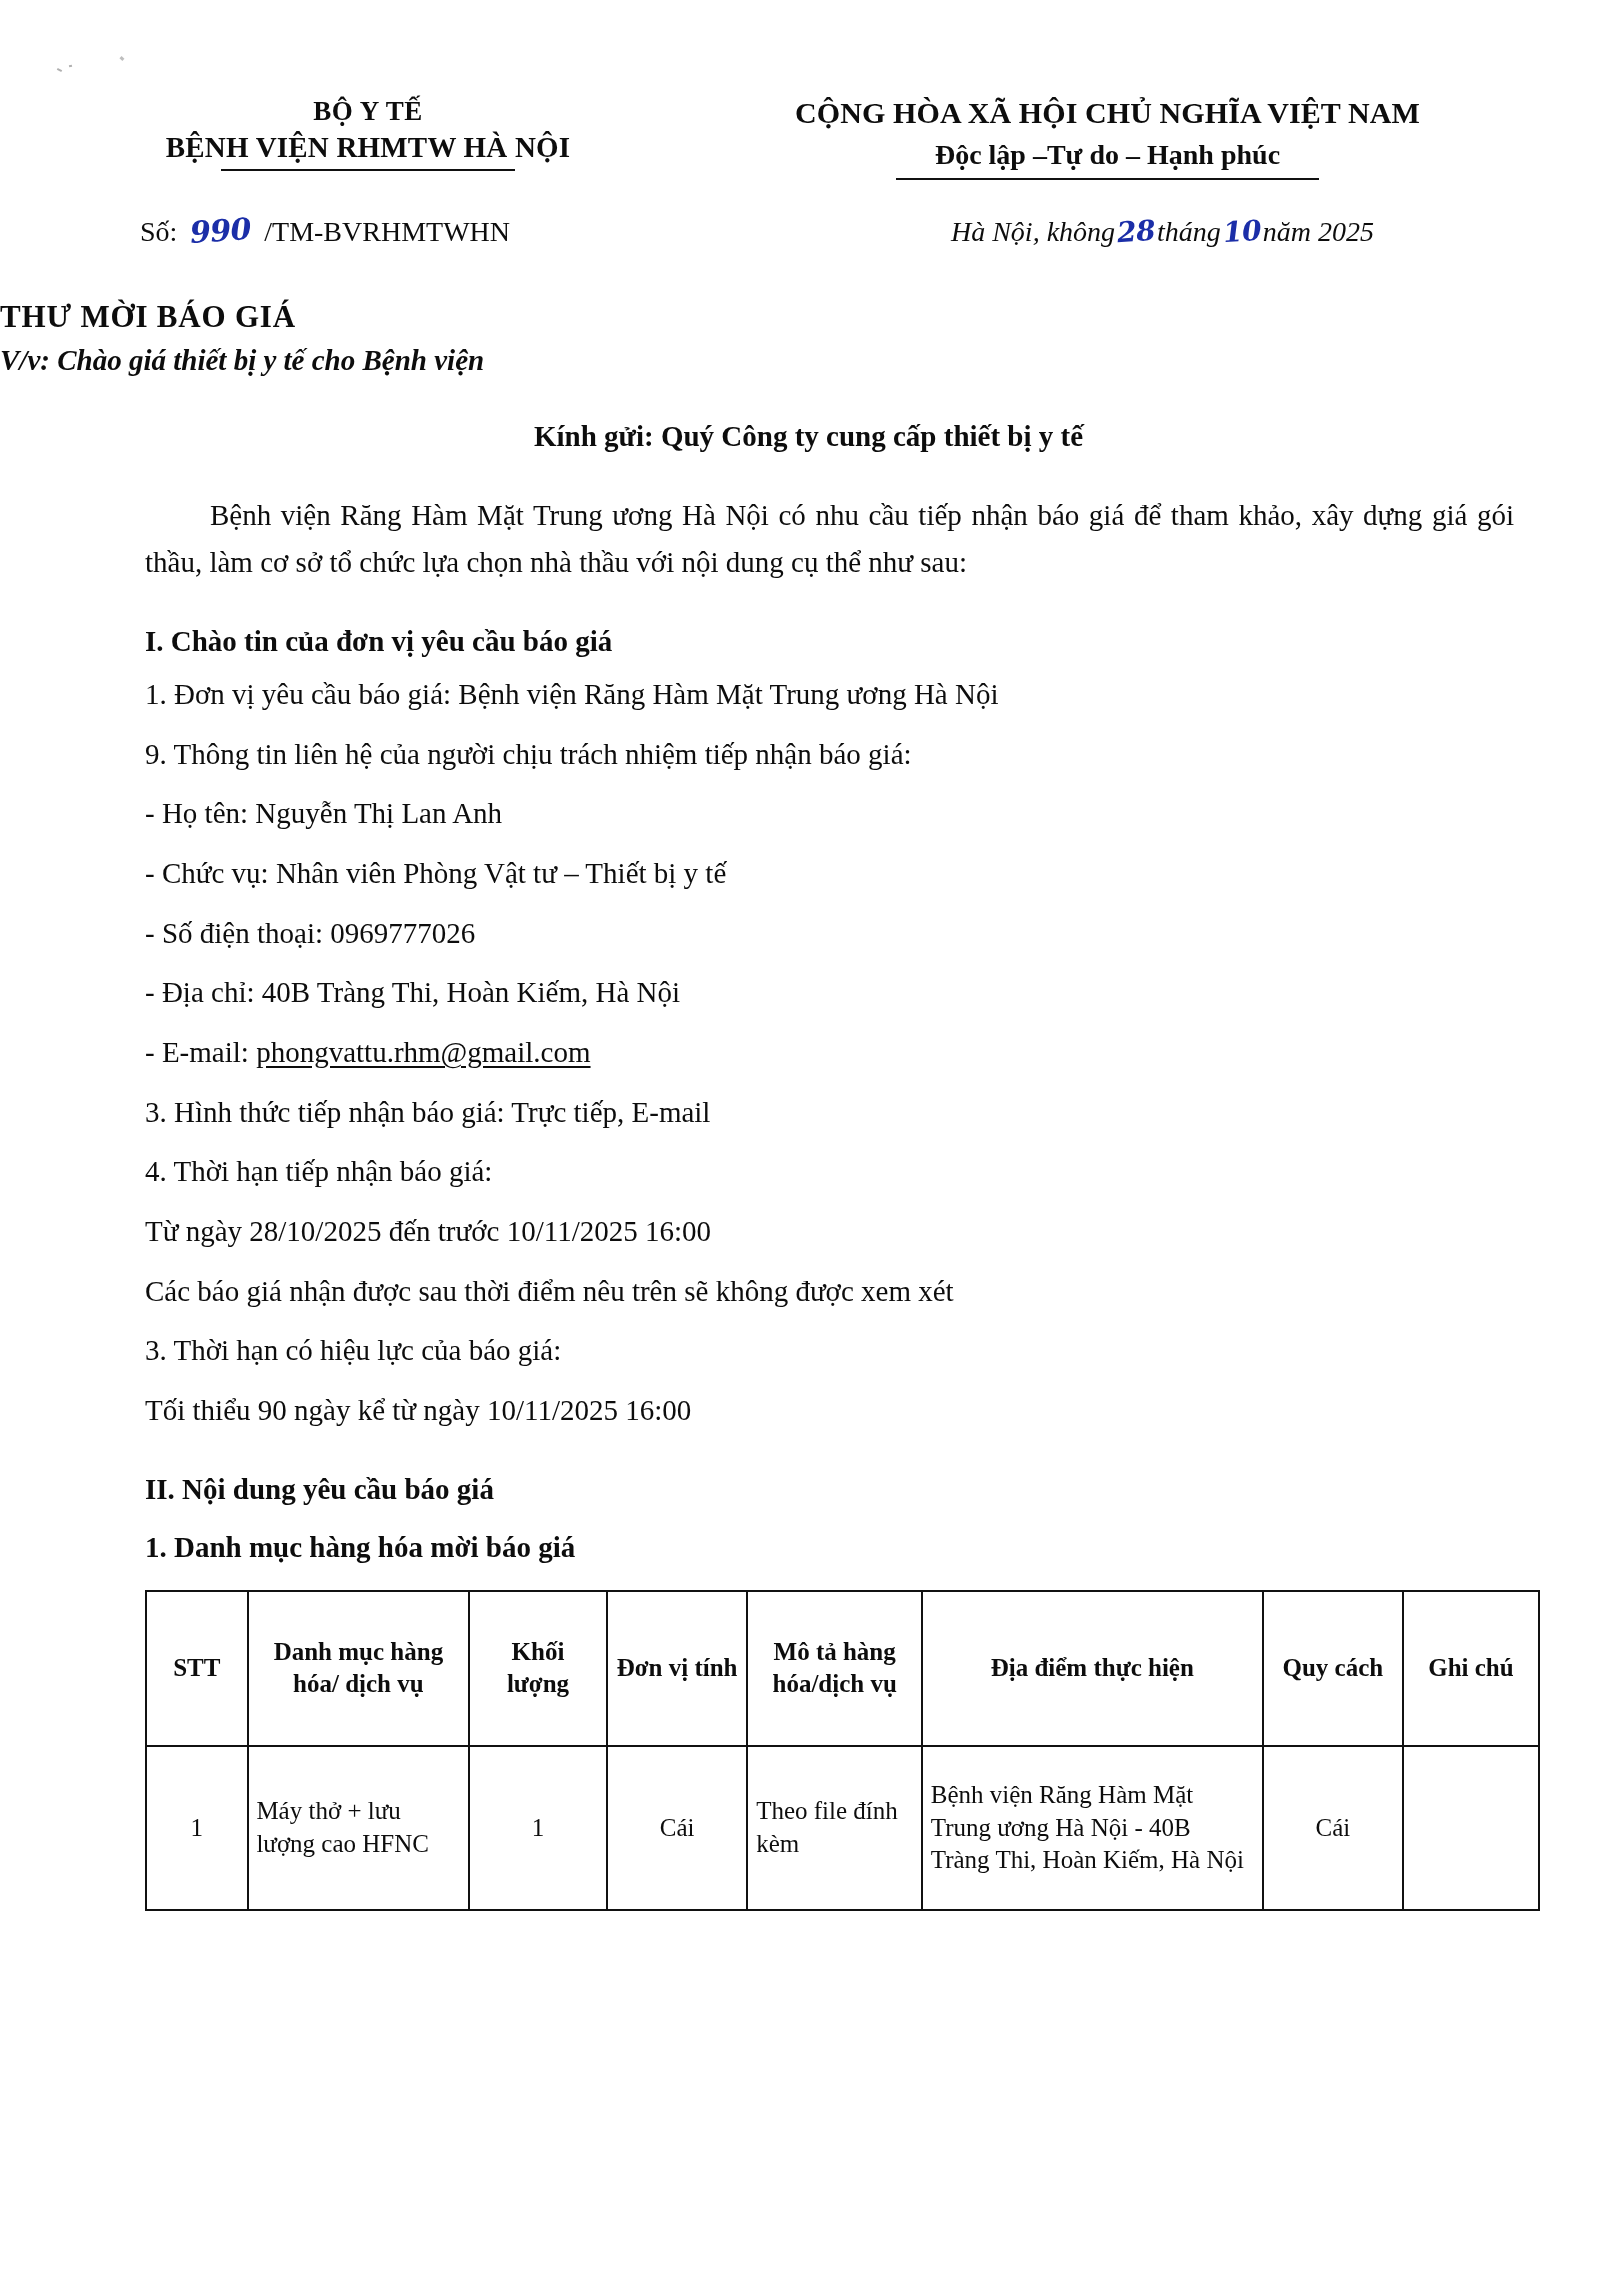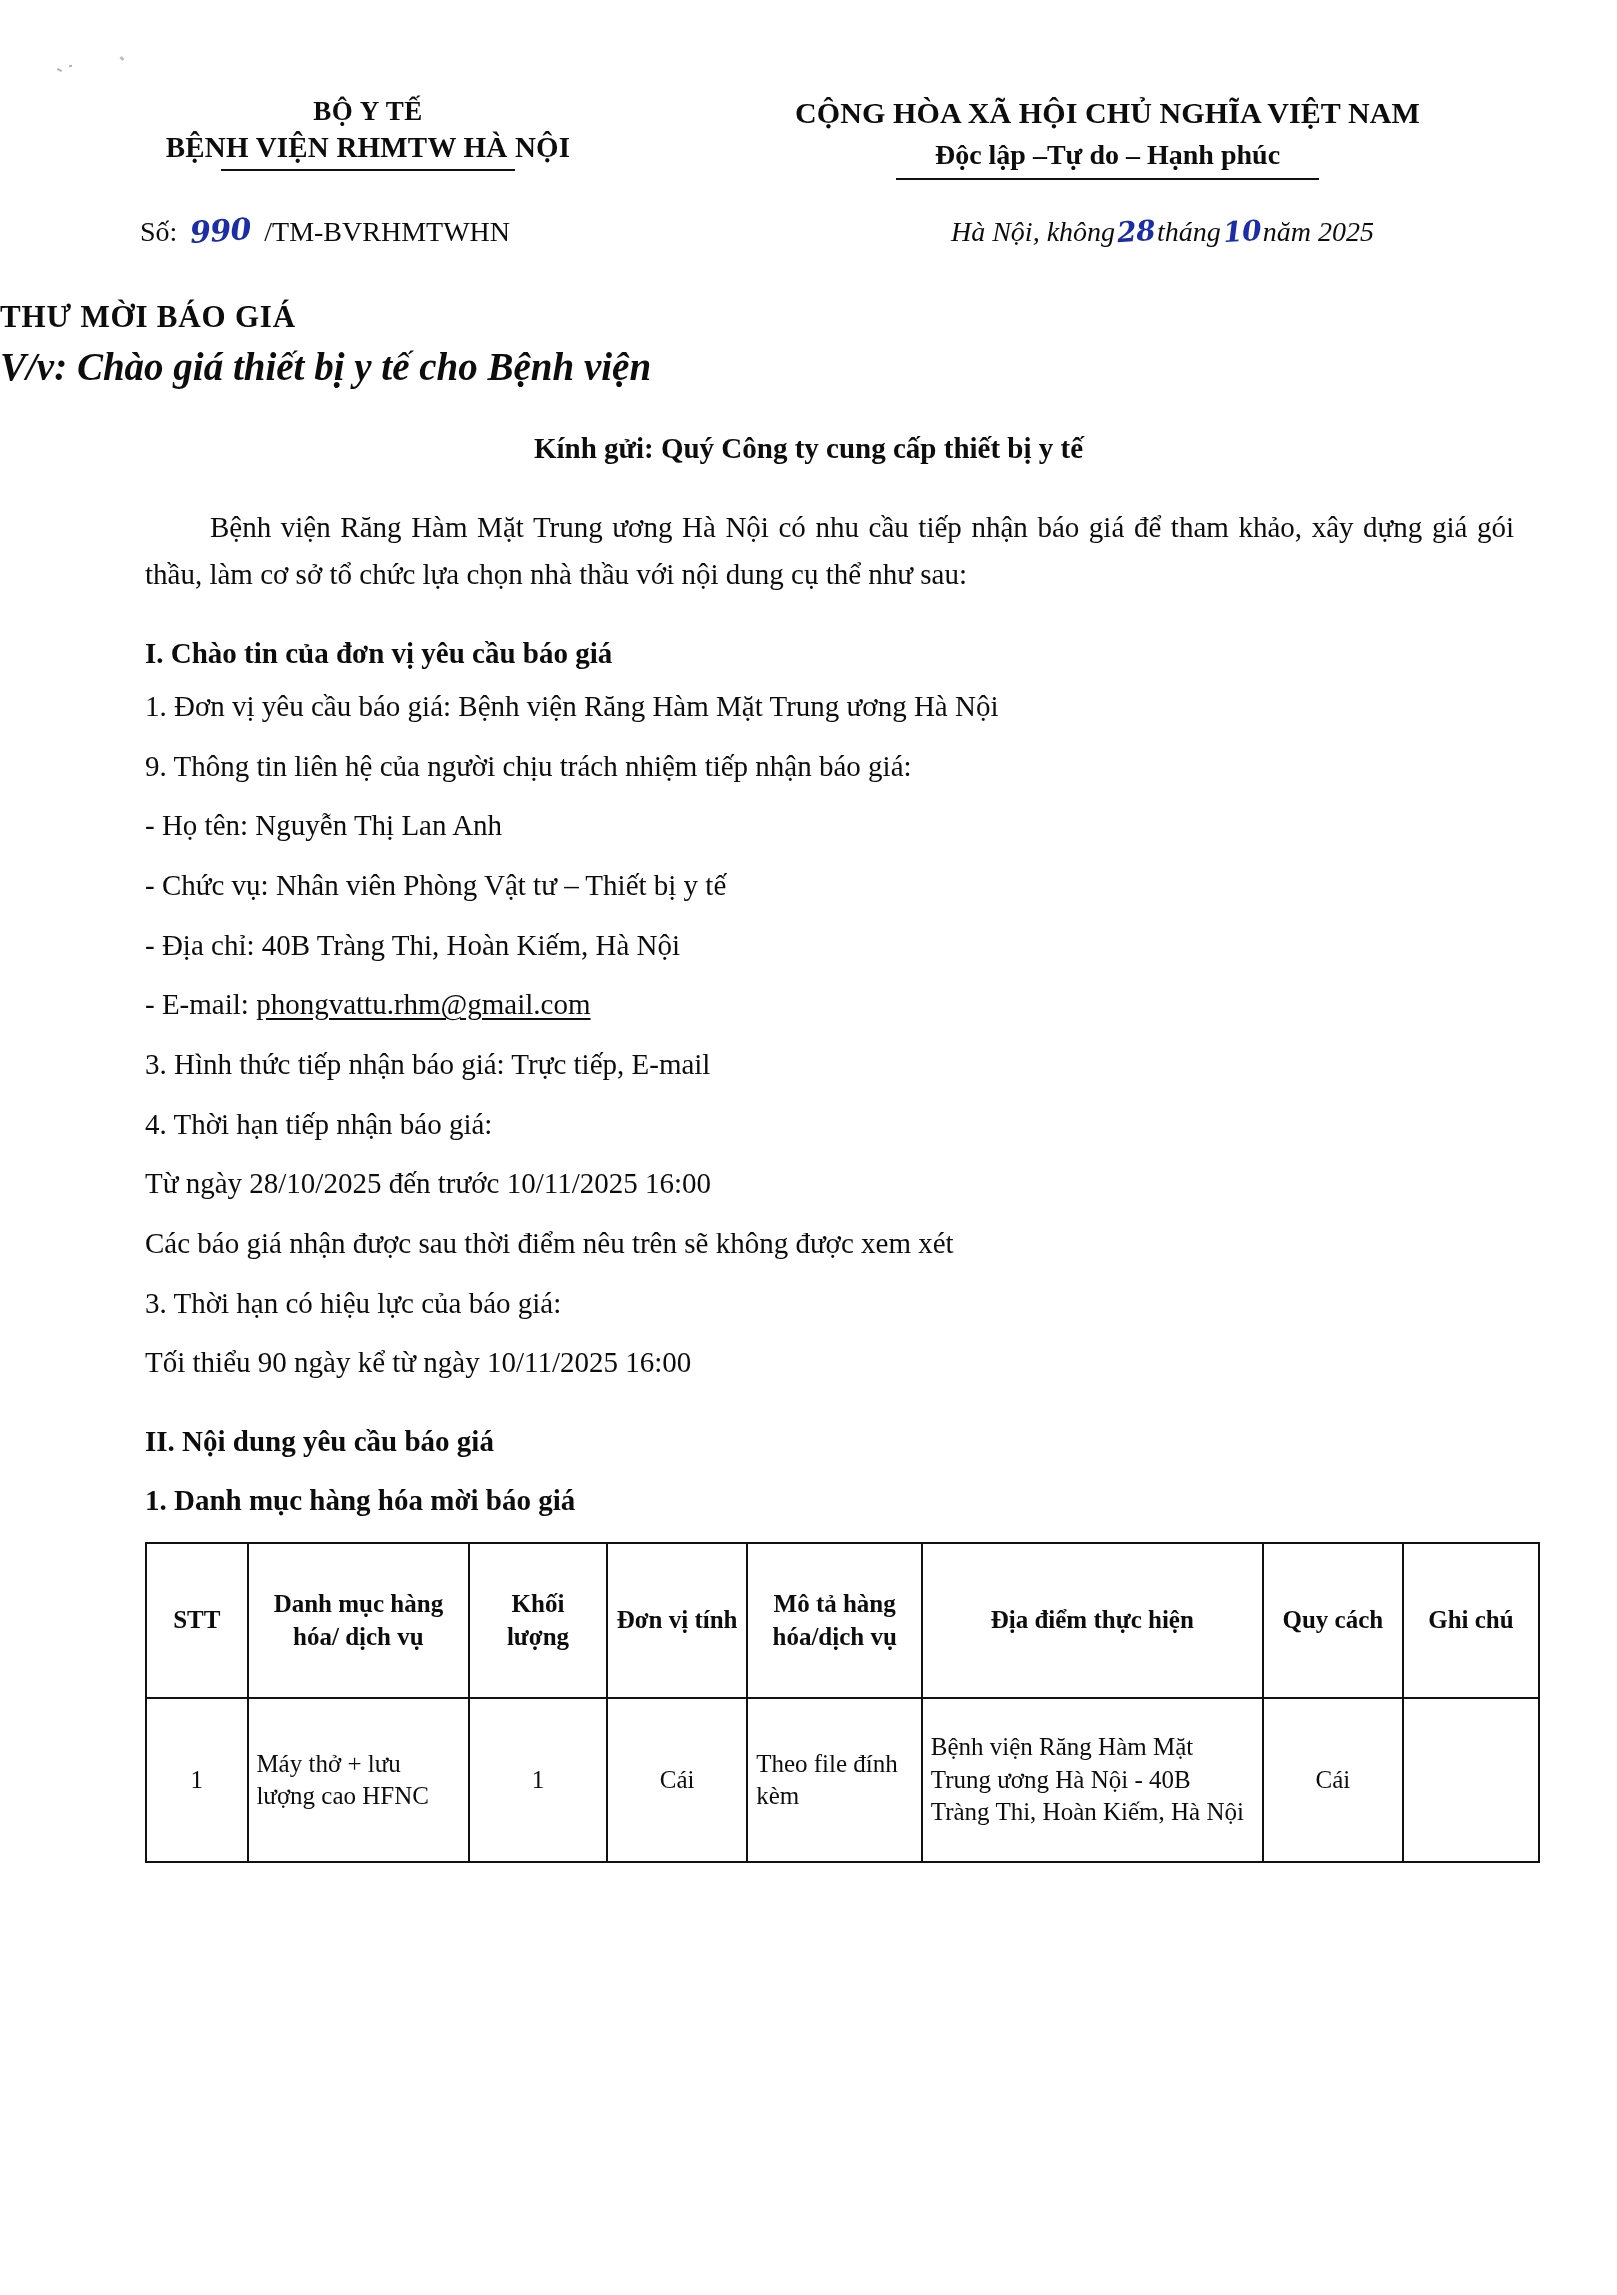--- a/index.html
+++ b/index.html
@@ -125,21 +125,21 @@
   
   .title-block {
     margin-top: 51px;
   }
   .doc-title {
     font-size: 31px;
     font-weight: 700;
     letter-spacing: 0.8px;
   }
   .doc-subtitle {
-    font-size: 39px;
+    font-size: 29px;
     font-style: italic;
     font-weight: 600;
     margin-top: 9.8px;
   }
   .addressee {
     text-align: center;
     font-size: 29px;
     font-weight: 700;
     margin-top: 43px;
   }
@@ -259,20 +259,21 @@
   <div class="body">
 
     <div class="para">Bệnh viện Răng Hàm Mặt Trung ương Hà Nội có nhu cầu tiếp nhận báo giá để tham khảo, xây dựng giá gói thầu, làm cơ sở tổ chức lựa chọn nhà thầu với nội dung cụ thể như sau:</div>
 
     <div class="section-head">I. Chào tin của đơn vị yêu cầu báo giá</div>
 
     <div class="line">1. Đơn vị yêu cầu báo giá: Bệnh viện Răng Hàm Mặt Trung ương Hà Nội</div>
     <div class="line">9. Thông tin liên hệ của người chịu trách nhiệm tiếp nhận báo giá:</div>
     <div class="line">- Họ tên: Nguyễn Thị Lan Anh</div>
     <div class="line">- Chức vụ: Nhân viên Phòng Vật tư – Thiết bị y tế</div>
+    <div class="line">- Số điện thoại: 0969777026</div>
     <div class="line">- Địa chỉ: 40B Tràng Thi, Hoàn Kiếm, Hà Nội</div>
     <div class="line">
       <span>- E-mail:</span>
       <span class="email-link">phongvattu.rhm@gmail.com</span>
     </div>
     <div class="line">3. Hình thức tiếp nhận báo giá: Trực tiếp, E-mail</div>
     <div class="line">4. Thời hạn tiếp nhận báo giá:</div>
     <div class="line">Từ ngày 28/10/2025 đến trước 10/11/2025 16:00</div>
     <div class="line">Các báo giá nhận được sau thời điểm nêu trên sẽ không được xem xét</div>
     <div class="line">3. Thời hạn có hiệu lực của báo giá:</div>

